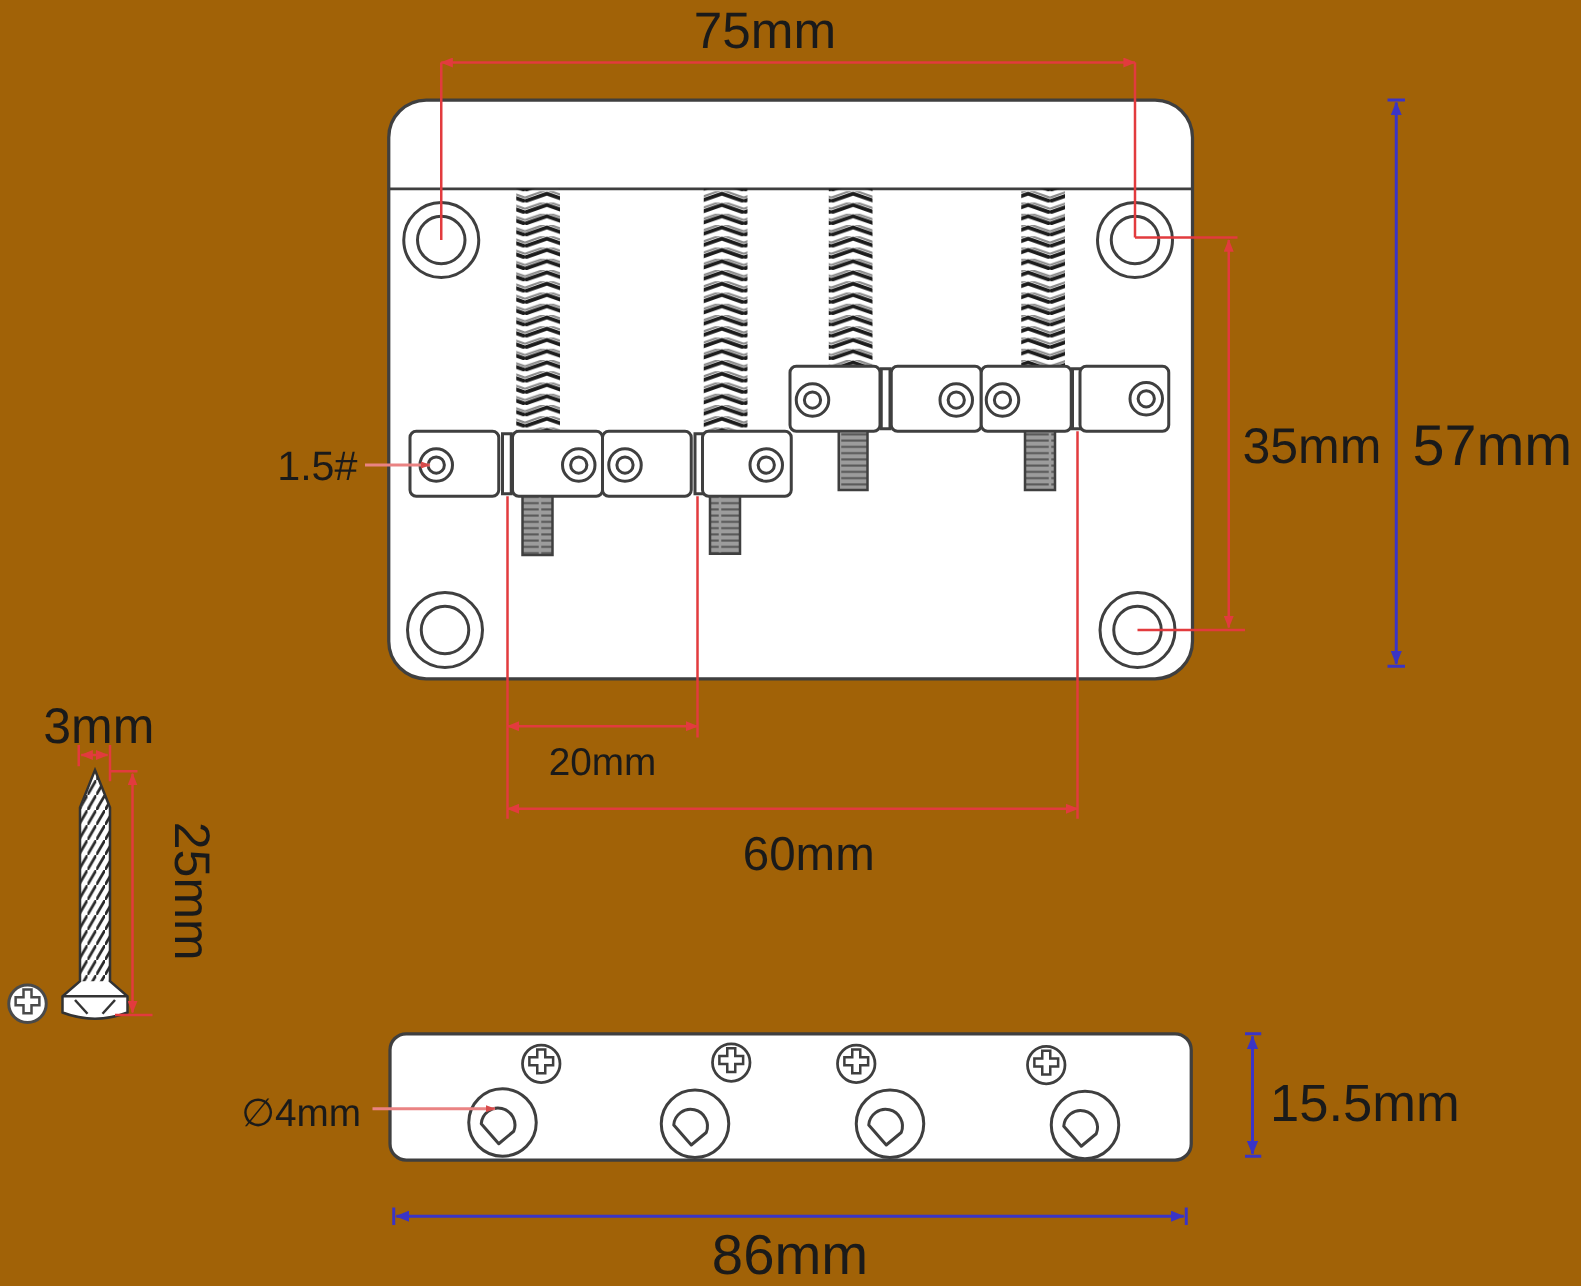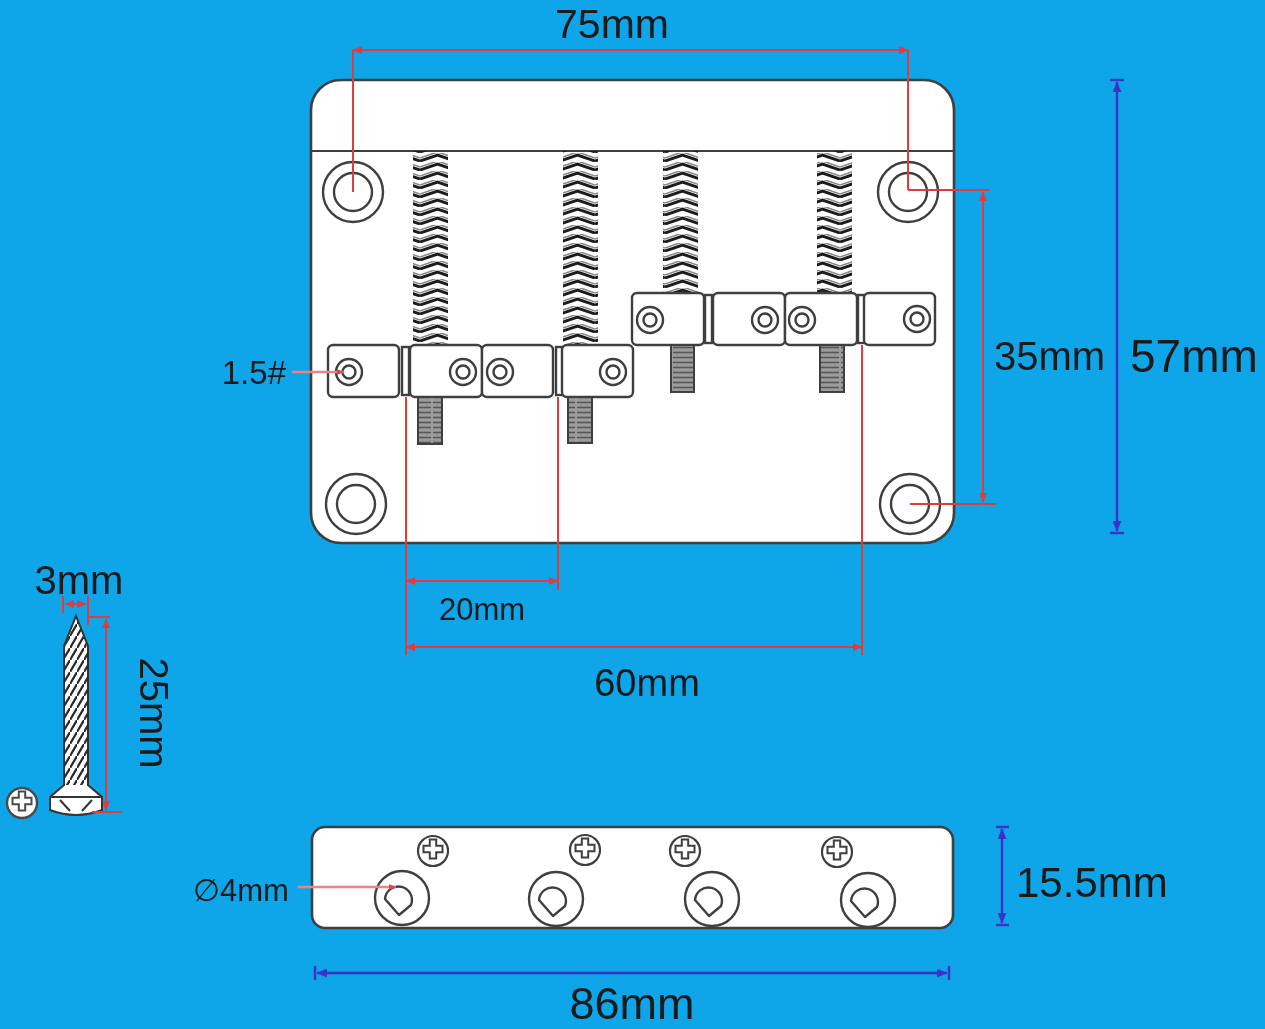--- a/index.html
+++ b/index.html
@@ -1,16 +1,16 @@
 <!DOCTYPE html>
 <html><head>
 <meta charset="utf-8">
 <style>
   html,body{margin:0;padding:0;background:#ffffff;}
-  .stage{position:relative;width:1265px;height:1029px;background:#0ea5e9;overflow:hidden;
+  .stage{position:relative;width:1265px;height:1029px;background:#a16207;overflow:hidden;
          font-family:"Liberation Sans", sans-serif;}
   svg{display:block}
   text{font-family:"Liberation Sans", sans-serif; fill:#1a1a1a;}
 </style>
 </head>
 <body>
 
 <div class="stage">
 <svg width="1265" height="1029" viewBox="0 0 1265 1029">
   <defs>

